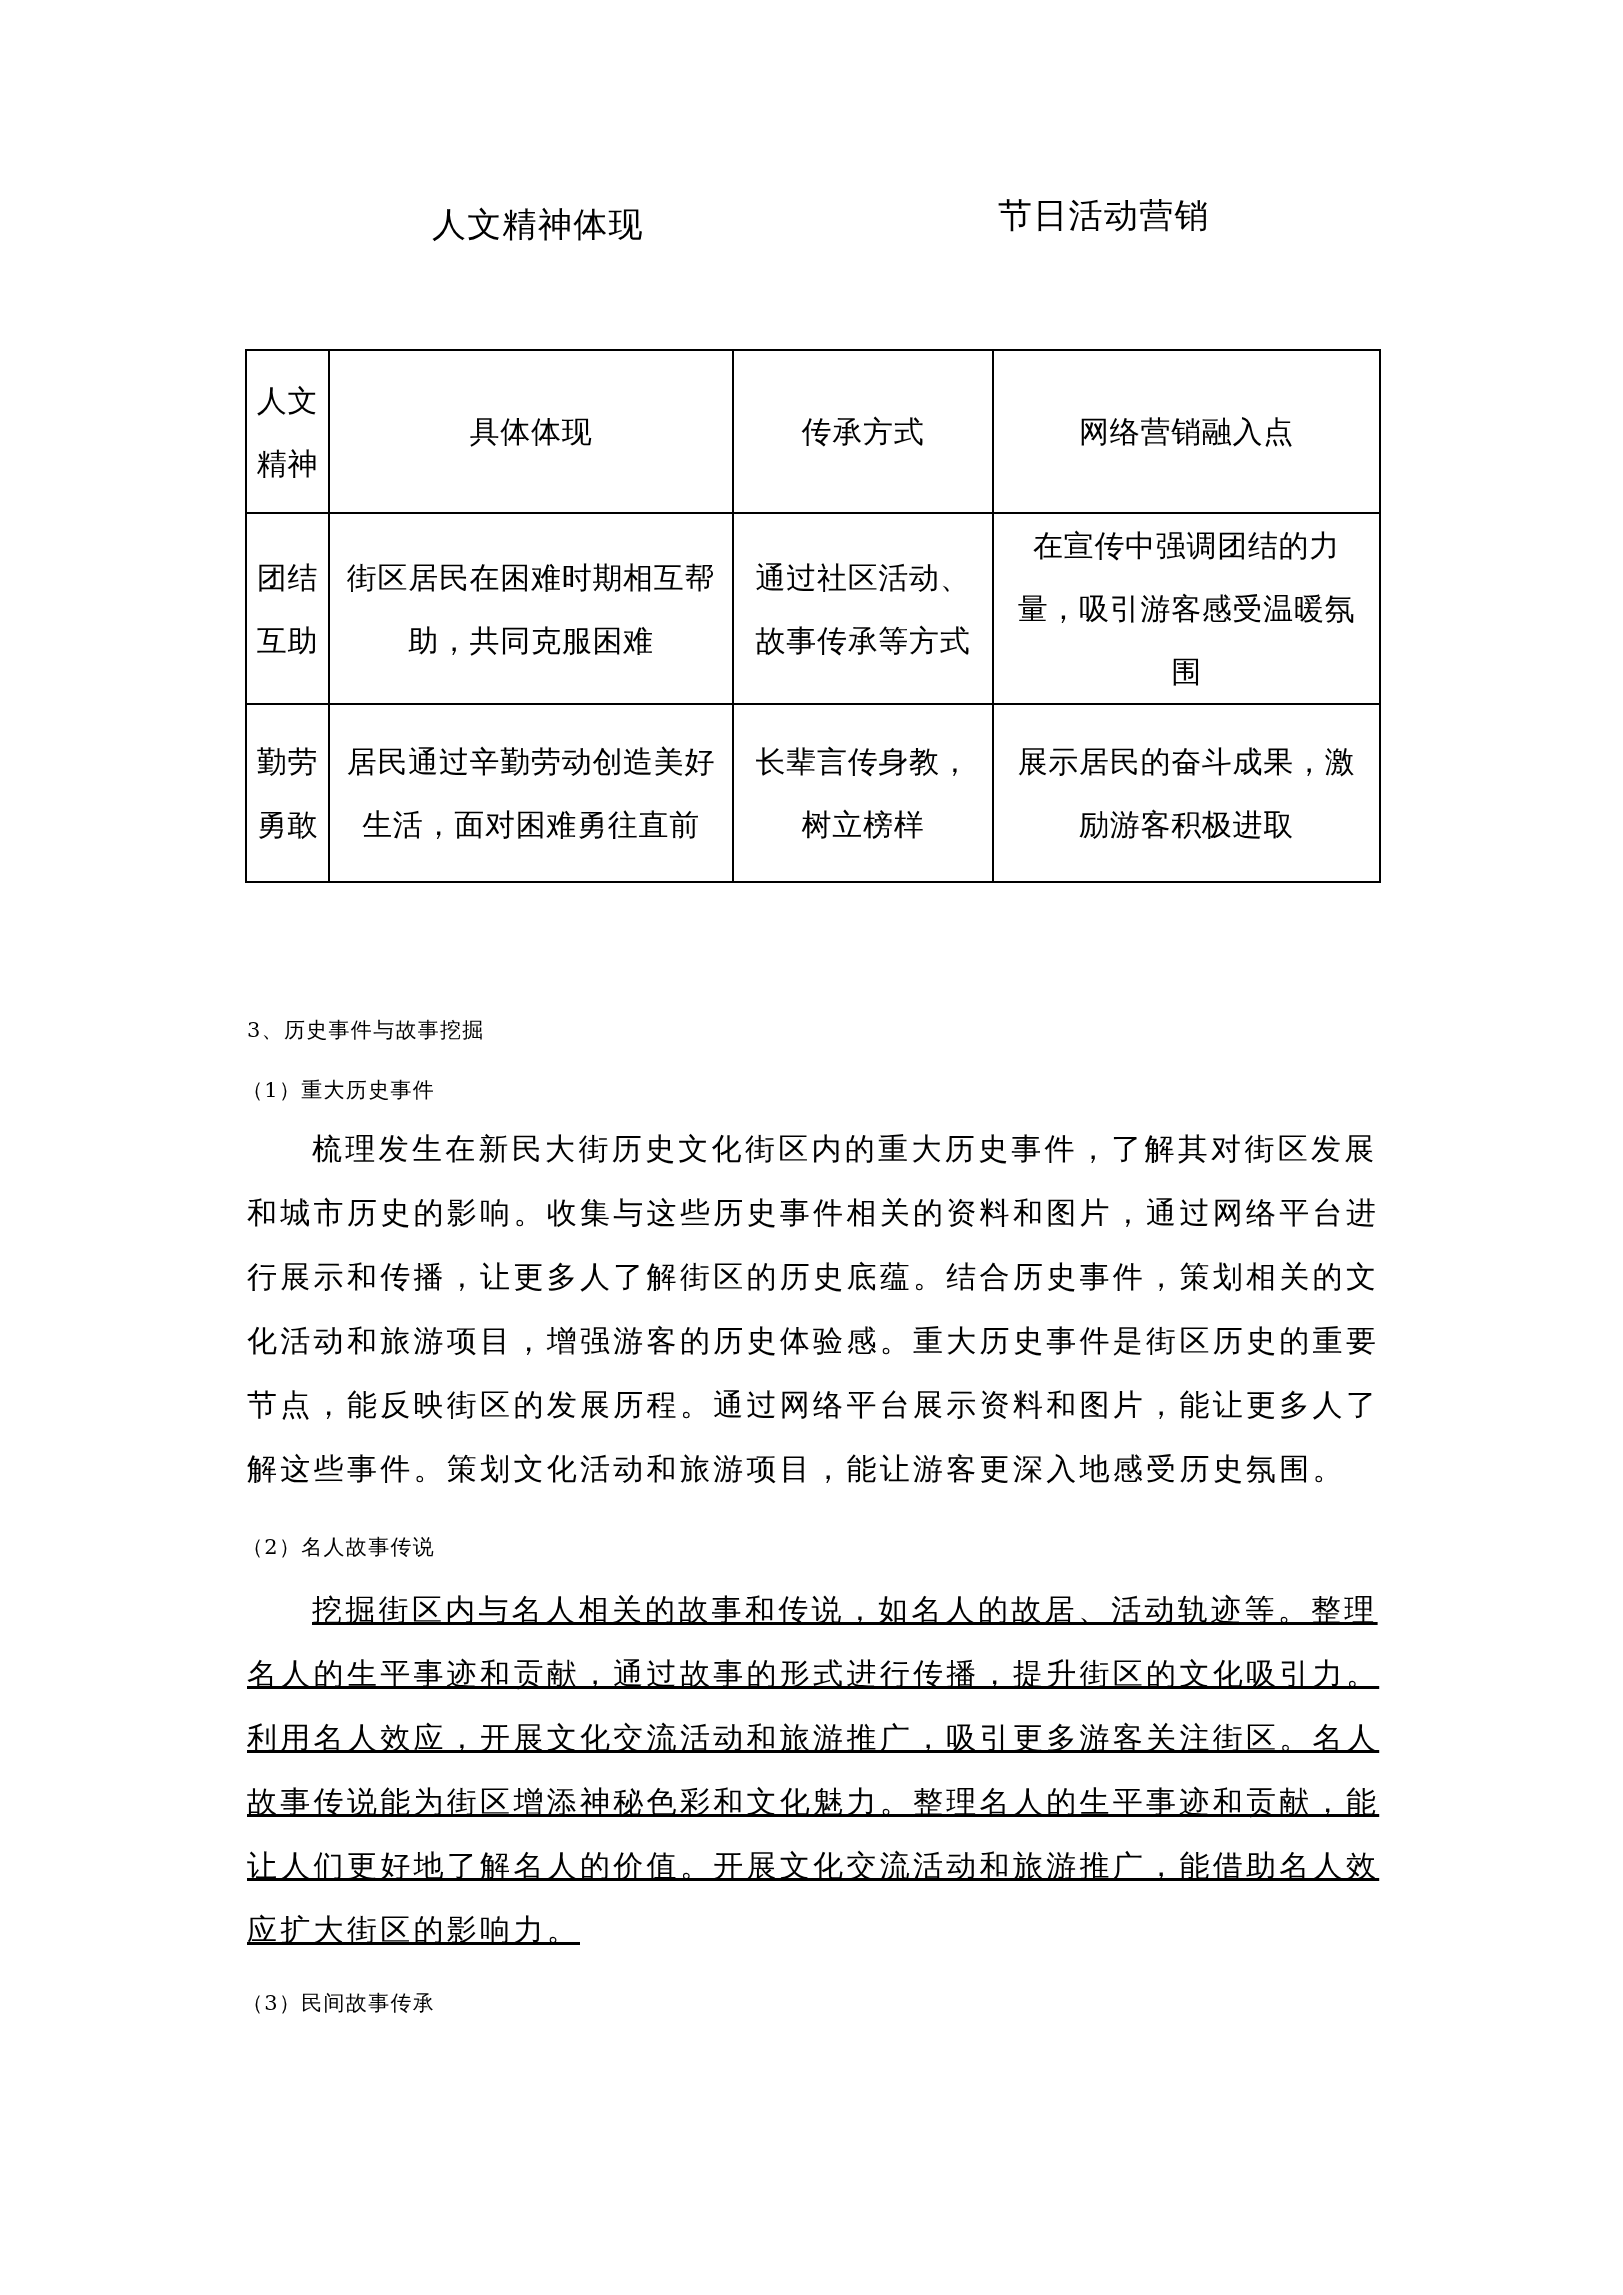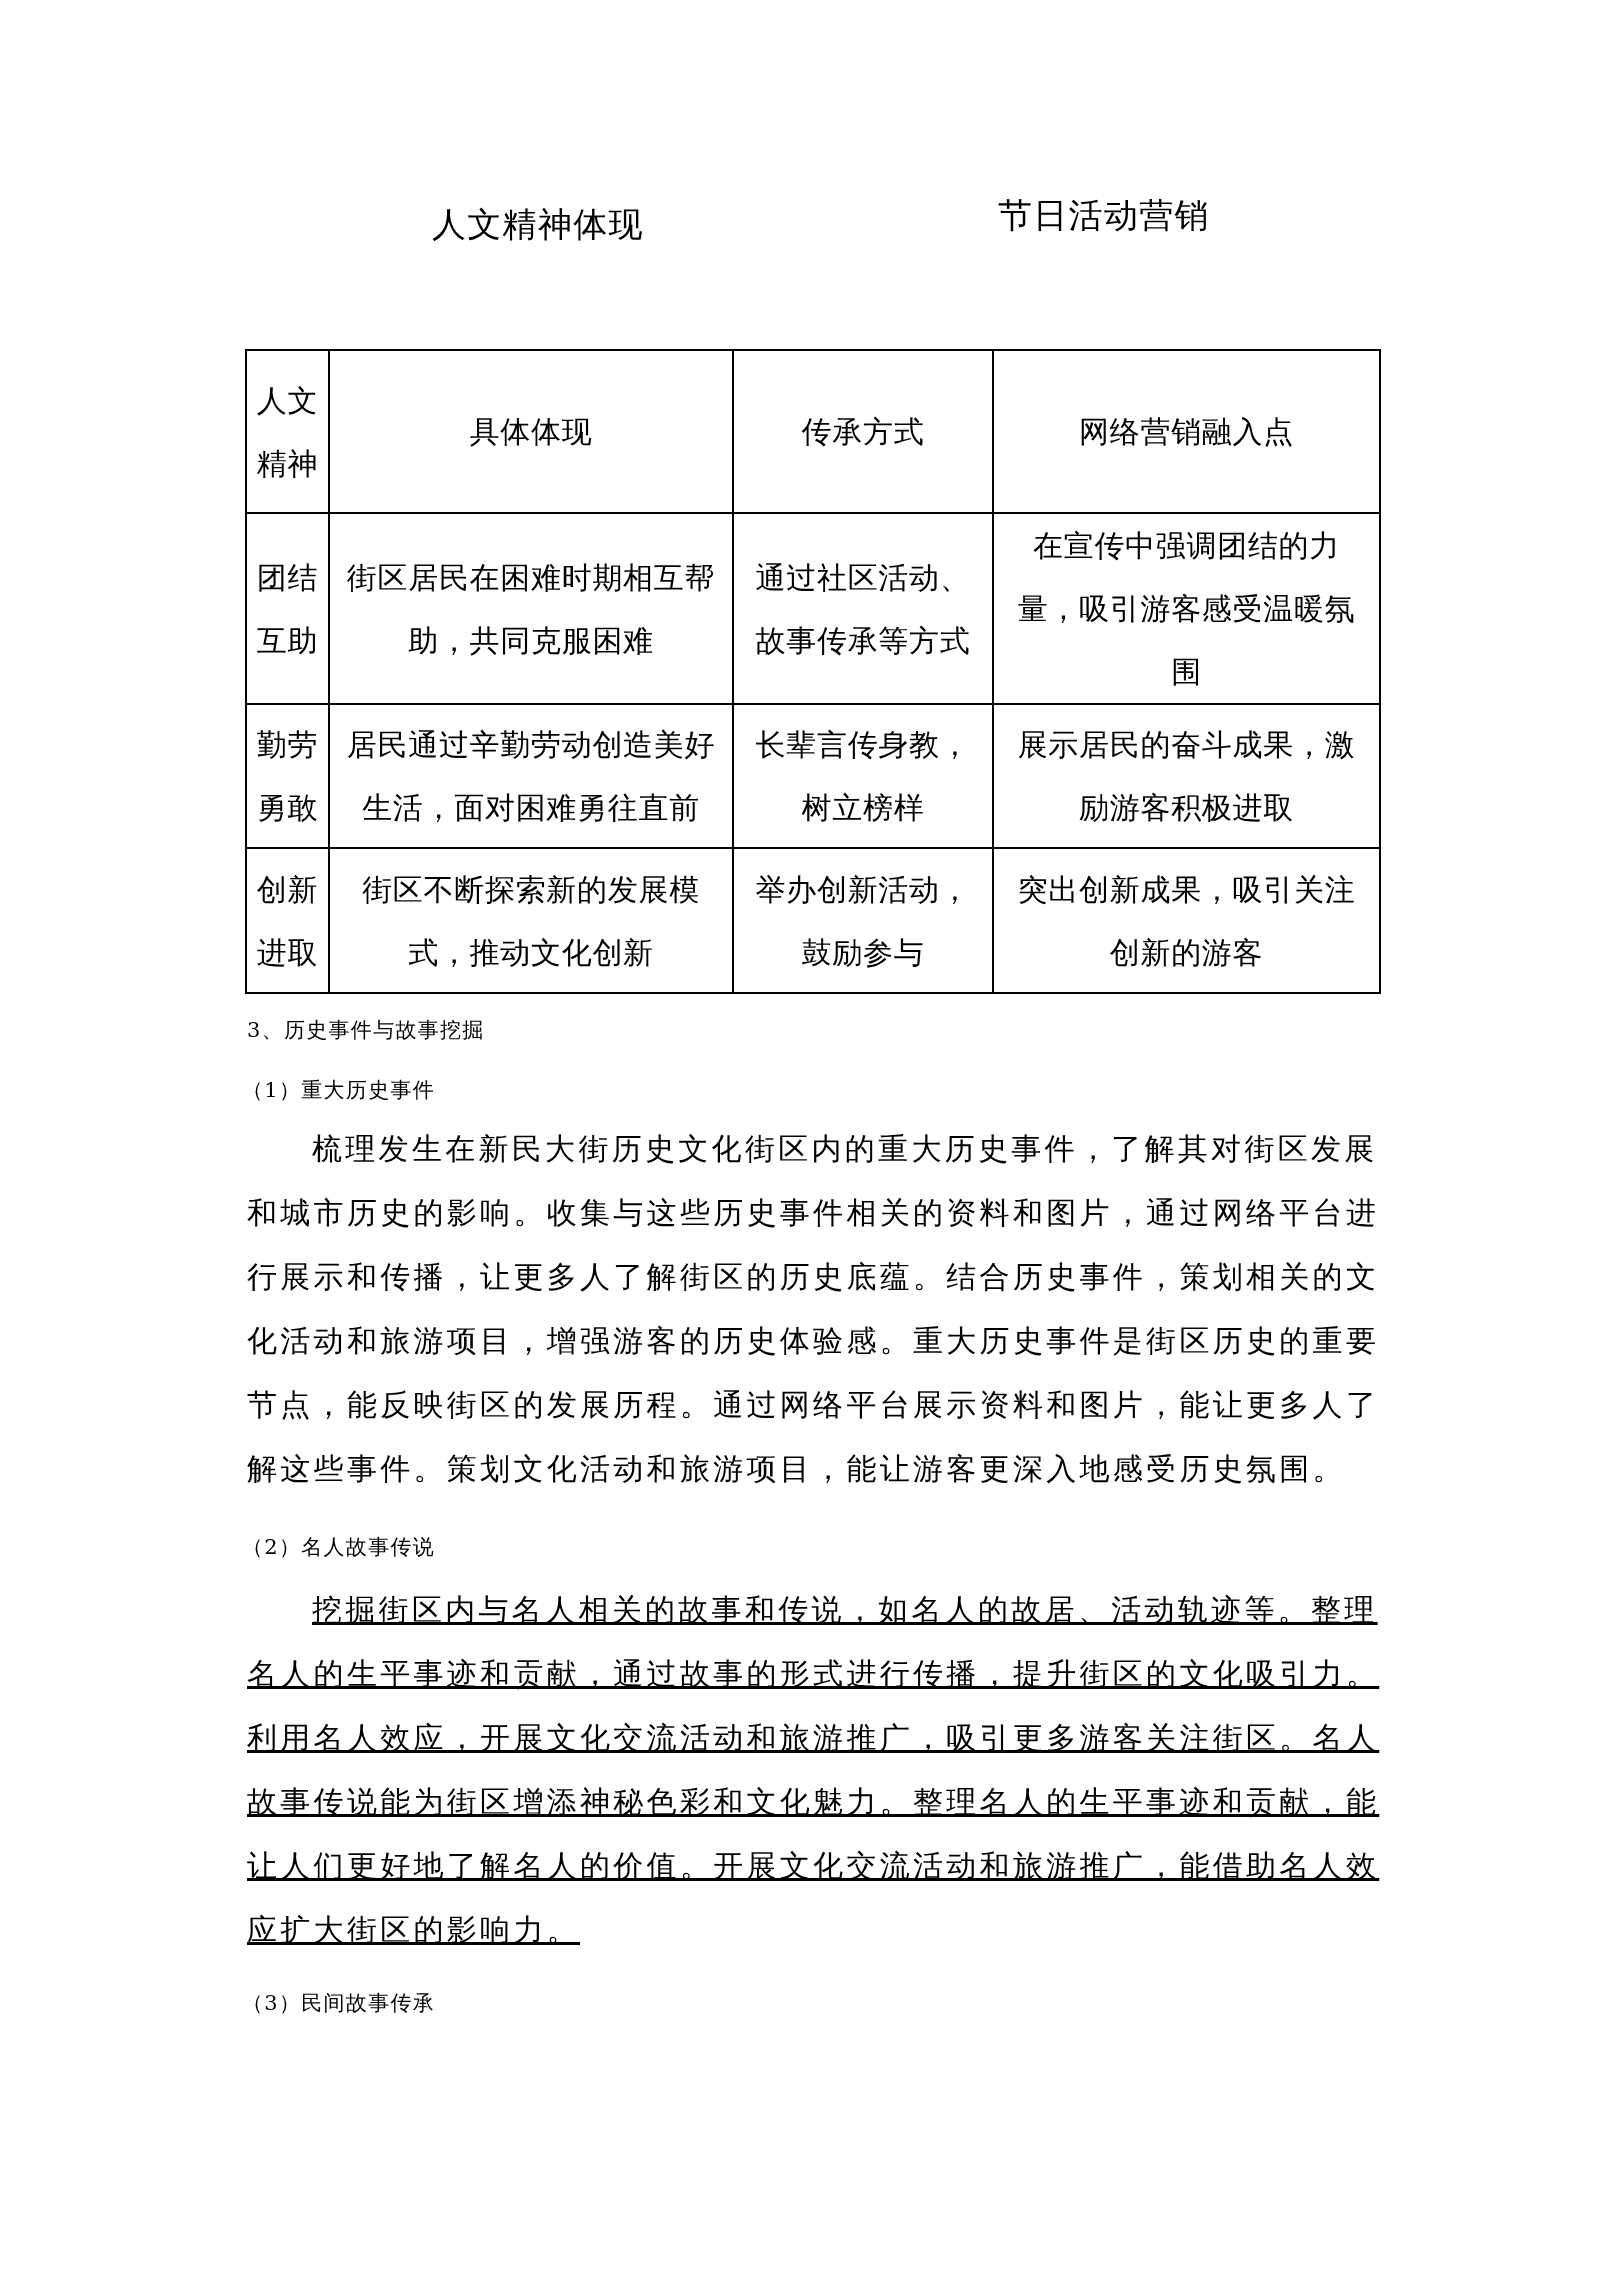--- a/index.html
+++ b/index.html
@@ -77,57 +77,39 @@
       <span class="line">通过社区活动、</span>
       <span class="line">故事传承等方式</span>
     </td>
     <td>
       <span class="line">在宣传中强调团结的力</span>
       <span class="line">量，吸引游客感受温暖氛</span>
       <span class="line">围</span>
     </td>
   </tr>
 
-  <tr style="height:144px">
+  <tr style="height:178px">
     <td style="padding:0 1.3px;">
       <span class="line">勤劳</span>
       <span class="line">勇敢</span>
     </td>
     <td>
       <span class="line">居民通过辛勤劳动创造美好</span>
       <span class="line">生活，面对困难勇往直前</span>
     </td>
     <td>
       <span class="line">长辈言传身教，</span>
       <span class="line">树立榜样</span>
     </td>
     <td>
       <span class="line">展示居民的奋斗成果，激</span>
       <span class="line">励游客积极进取</span>
     </td>
   </tr>
 
-  <tr style="height:145px">
-    <td style="padding:0 1.3px;">
-      <span class="line">创新</span>
-      <span class="line">进取</span>
-    </td>
-    <td>
-      <span class="line">街区不断探索新的发展模</span>
-      <span class="line">式，推动文化创新</span>
-    </td>
-    <td>
-      <span class="line">举办创新活动，</span>
-      <span class="line">鼓励参与</span>
-    </td>
-    <td>
-      <span class="line">突出创新成果，吸引关注</span>
-      <span class="line">创新的游客</span>
-    </td>
-  </tr>
 </tbody>
   </table>
 
 <div class="abs heading" style="left:247px; top:1014px;">3、历史事件与故事挖掘</div>
 
 <div class="abs heading" style="left:242px; top:1074px;">（1）重大历史事件</div>
 <div class="para" style="top:1119px;font-family:Liberation Mono, monospace;">
   <span class="pline first">梳理发生在新民大街历史文化街区内的重大历史事件，了解其对街区发展</span>
   <span class="pline">和城市历史的影响。收集与这些历史事件相关的资料和图片，通过网络平台进</span>
   <span class="pline">行展示和传播，让更多人了解街区的历史底蕴。结合历史事件，策划相关的文</span>

